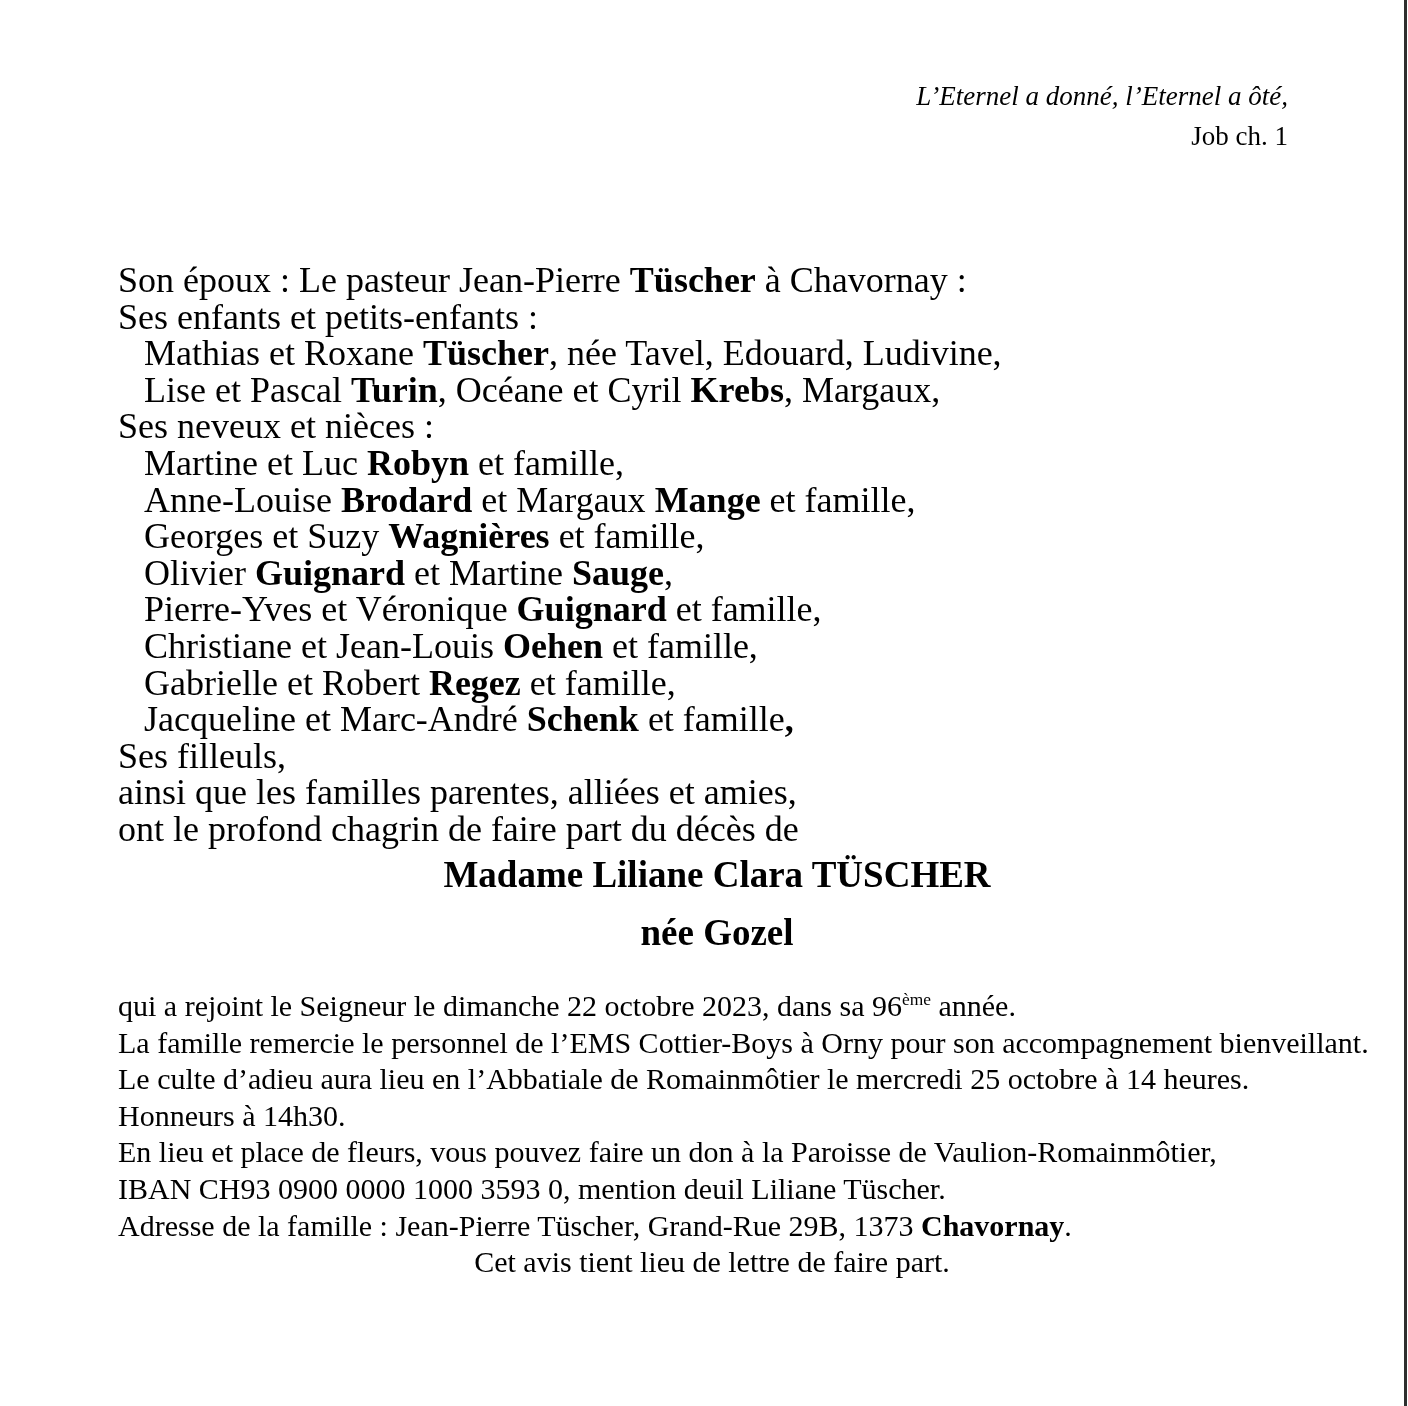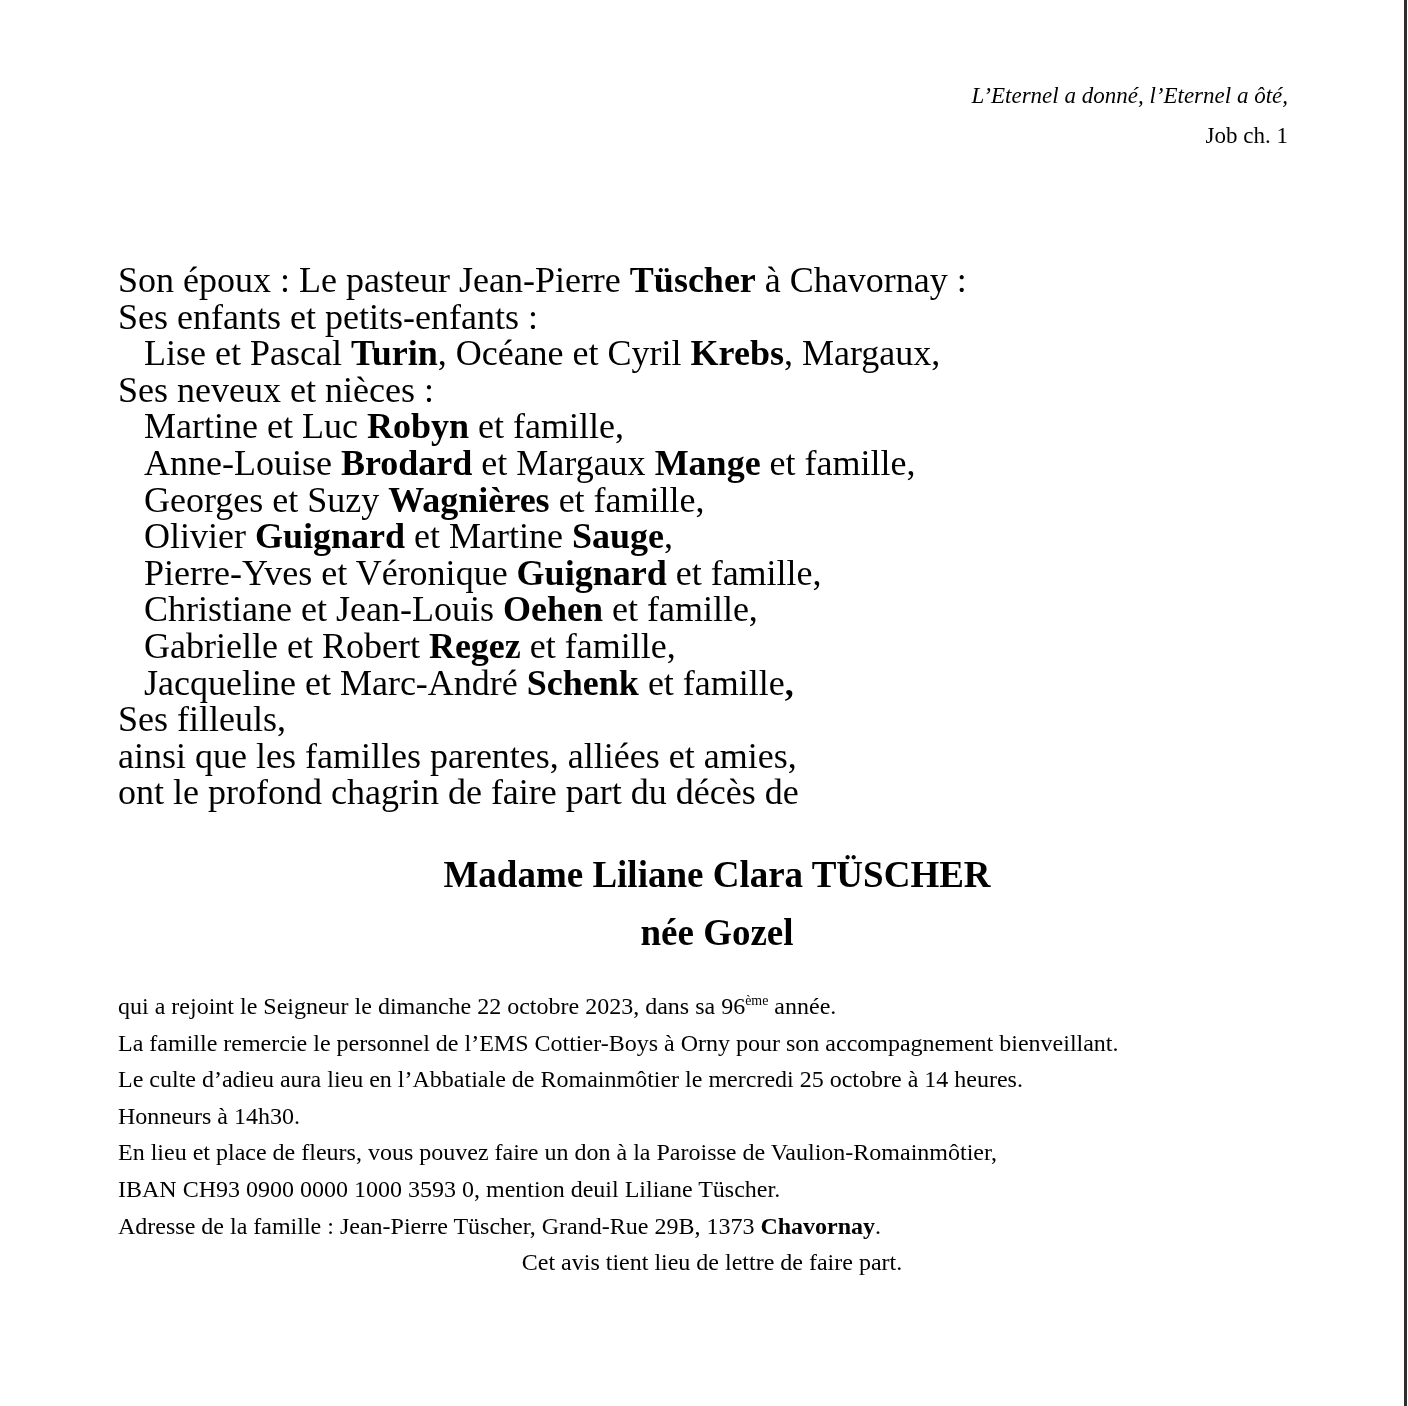--- a/index.html
+++ b/index.html
@@ -22,39 +22,39 @@
     bottom: 0;
     right: 1px;
     width: 3px;
     background: #2e2e2e;
   }
   .quote {
     position: absolute;
     top: 76px;
     right: 120px;
     text-align: right;
-    font-size: 23px;
+    font-size: 27px;
     line-height: 40px;
   }
   .quote .italic { font-style: italic; }
   .quote .attribution { font-style: normal; }
   .family {
     position: absolute;
     top: 262px;
     left: 118px;
     right: 60px;
     font-size: 36px;
     line-height: 36.6px;
   }
   .details {
     position: absolute;
     top: 988px;
     left: 118px;
     right: 102px;
-    font-size: 24px;
+    font-size: 30px;
     line-height: 36.6px;
   }
   .line { white-space: nowrap; }
   .line.indent { padding-left: 26px; }
   .line.center { text-align: center; }
   .b { font-weight: bold; }
   sup {
     font-size: 0.58em;
     vertical-align: super;
     line-height: 0;
@@ -78,20 +78,21 @@
   <div class="right-edge"></div>
 
   <div class="quote">
     <div class="q-line italic">L’Eternel a donné, l’Eternel a ôté,</div>
     <div class="q-line attribution">Job ch. 1</div>
   </div>
 
   <div class="family">
       <div class="line"><span>Son époux : Le pasteur Jean-Pierre </span><span class="b">Tüscher</span><span> à Chavornay :</span></div>
       <div class="line"><span>Ses enfants et petits-enfants :</span></div>
+      <div class="line indent"><span>Mathias et Roxane </span><span class="b">Tüscher</span><span>, née Tavel, Edouard, Ludivine,</span></div>
       <div class="line indent"><span>Lise et Pascal </span><span class="b">Turin</span><span>, Océane et Cyril </span><span class="b">Krebs</span><span>, Margaux,</span></div>
       <div class="line"><span>Ses neveux et nièces :</span></div>
       <div class="line indent"><span>Martine et Luc </span><span class="b">Robyn</span><span> et famille,</span></div>
       <div class="line indent"><span>Anne-Louise </span><span class="b">Brodard</span><span> et Margaux </span><span class="b">Mange</span><span> et famille,</span></div>
       <div class="line indent"><span>Georges et Suzy </span><span class="b">Wagnières</span><span> et famille,</span></div>
       <div class="line indent"><span>Olivier </span><span class="b">Guignard</span><span> et Martine </span><span class="b">Sauge</span><span>,</span></div>
       <div class="line indent"><span>Pierre-Yves et Véronique </span><span class="b">Guignard</span><span> et famille,</span></div>
       <div class="line indent"><span>Christiane et Jean-Louis </span><span class="b">Oehen</span><span> et famille,</span></div>
       <div class="line indent"><span>Gabrielle et Robert </span><span class="b">Regez</span><span> et famille,</span></div>
       <div class="line indent"><span>Jacqueline et Marc-André </span><span class="b">Schenk</span><span> et famille</span><span class="b">,</span></div>

